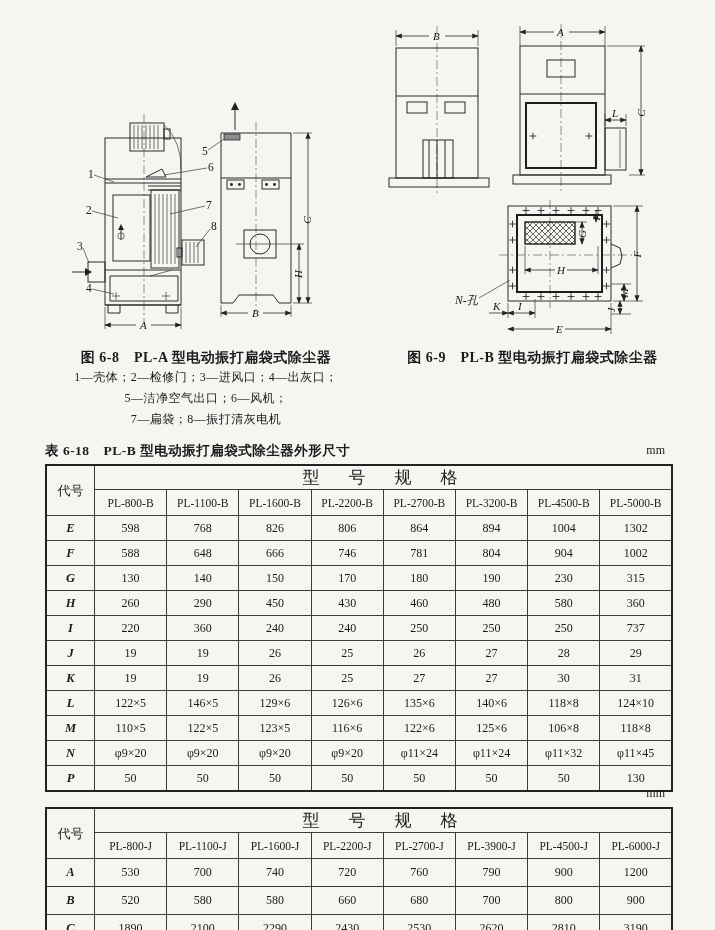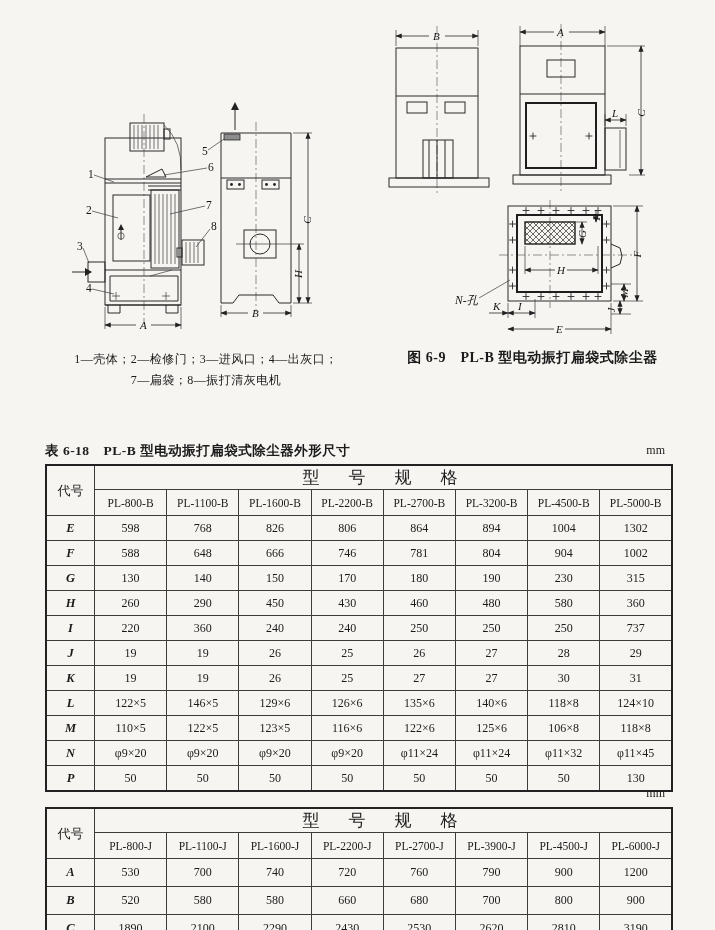--- a/index.html
+++ b/index.html
@@ -340,21 +340,23 @@
     </g>
 
     <g>
       <text class="co" x="72" y="286" style="font-style:italic">N-孔</text>
       <line class="thin" x1="96" y1="280" x2="127" y2="262"></line>
     </g>
   </g>
 </svg>
 
 <div class="fig-caption" style="left:52px;top:349px;width:308px">
+  <div class="fig-title">图 6-8　PL-A 型电动振打扁袋式除尘器</div>
   <div class="legend-line">1—壳体；2—检修门；3—进风口；4—出灰口；</div>
+  <div class="legend-line">5—洁净空气出口；6—风机；</div>
   <div class="legend-line">7—扁袋；8—振打清灰电机</div>
 </div>
 
 <div class="fig-caption" style="left:385px;top:349px;width:295px">
   <div class="fig-title">图 6-9　PL-B 型电动振打扁袋式除尘器</div>
 </div>
 
 <div class="table-block" style="top:441px">
   <div class="tbl-titlebar">
     <span class="tbl-title">表 6-18　PL-B 型电动振打扁袋式除尘器外形尺寸</span>

